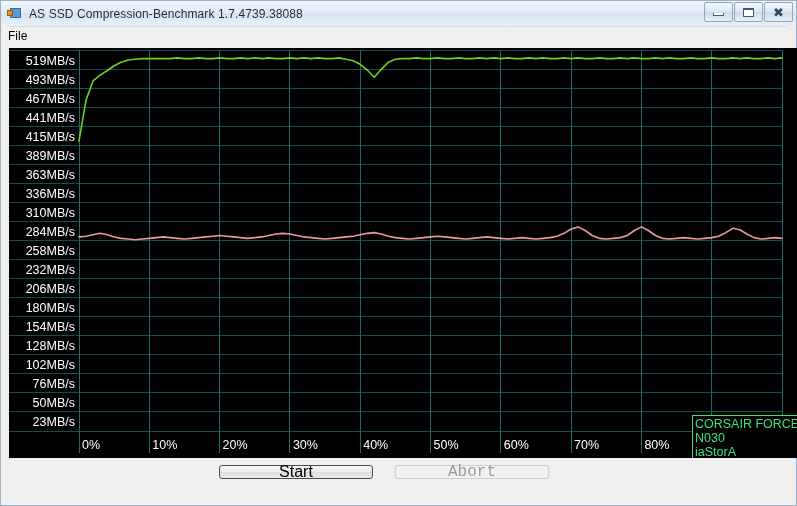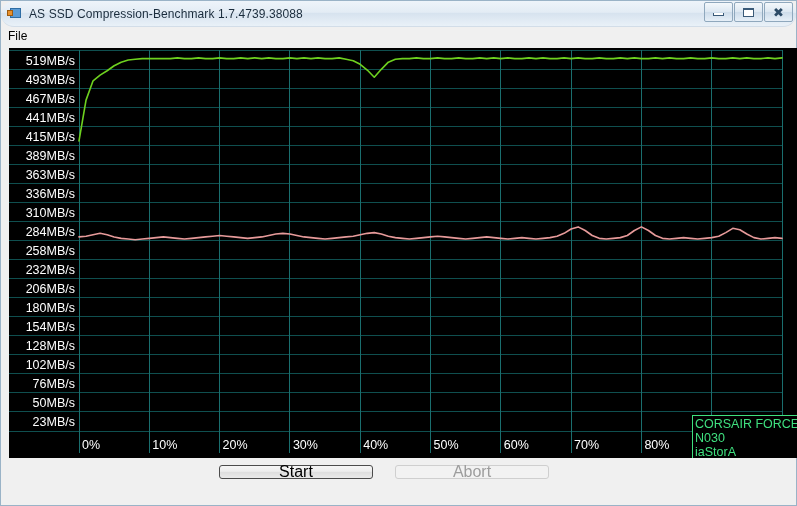--- a/index.html
+++ b/index.html
@@ -169,20 +169,21 @@
     border: 1px solid #4c4c4c;
     background: linear-gradient(to bottom, #f6f6f6 0%, #ededed 45%, #dedede 50%, #eaeaea 100%);
     color: #000000;
   }
   #btn-abort {
     left: 394px;
     width: 154px;
     border: 1px solid #cfcfcf;
     background: #f2f2f2;
     color: #9d9d9d;
+    font-family: Liberation Mono, monospace;
   }
 </style>
 </head>
 <body>
 
 <div id="window">
 
   <div id="titlebar">
     <div id="app-icon">
       <div class="mon"></div>

